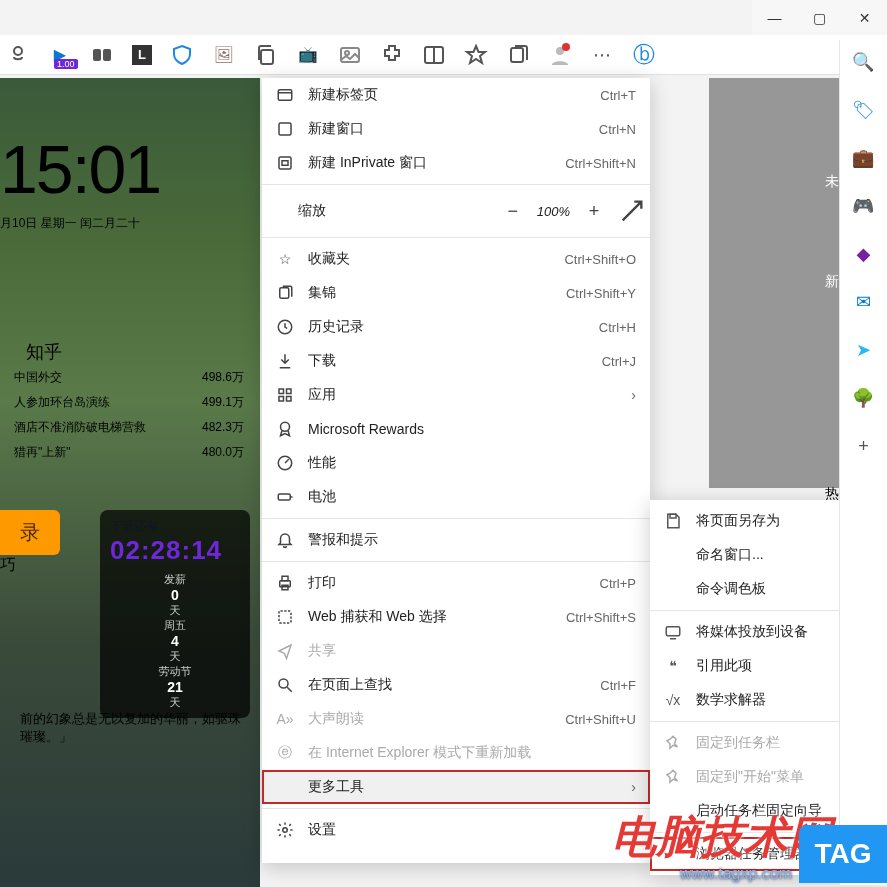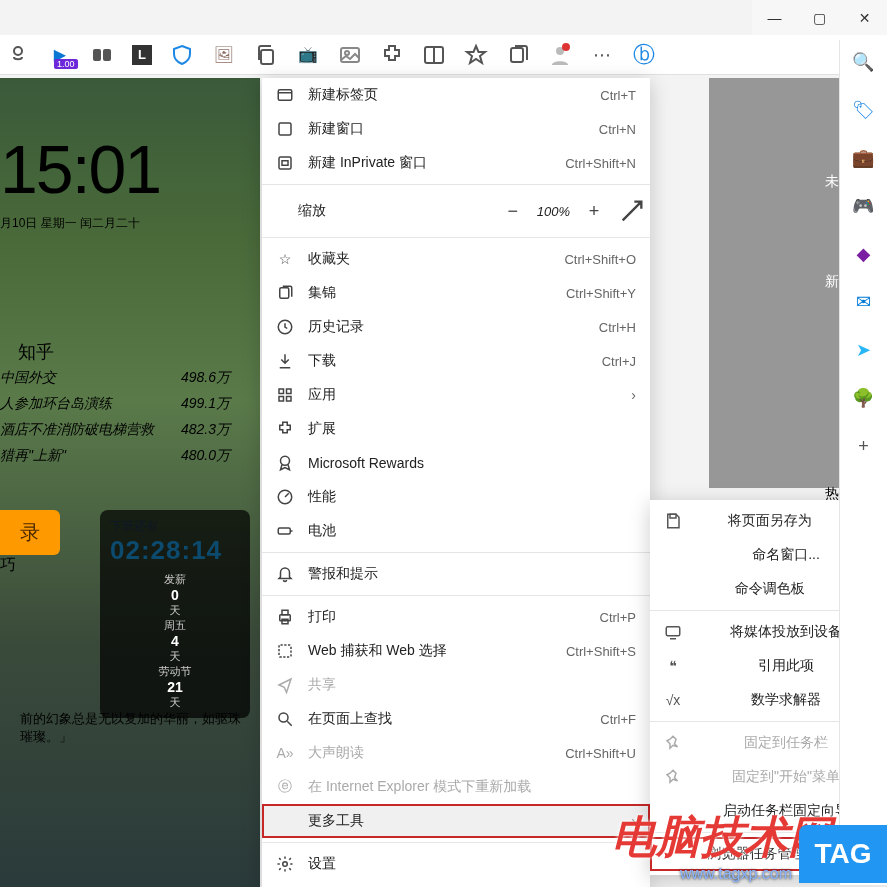--- a/index.html
+++ b/index.html
@@ -7,28 +7,28 @@
 .titlebar { position: absolute; top: 0; right: 0; height: 35px; display: flex; align-items: center; background: #f7f7f7; }
 .titlebar .btn { width: 45px; height: 35px; display: flex; align-items: center; justify-content: center; font-size: 14px; color: #333; cursor: pointer; }
 .toolbar { position: absolute; top: 35px; left: 0; right: 0; height: 40px; display: flex; align-items: center; padding: 0 6px; background: #fff; border-bottom: 1px solid #e0e0e0; gap: 18px; }
 .toolbar .tbicon { width: 24px; height: 24px; display: flex; align-items: center; justify-content: center; color: #555; position: relative; }
 .toolbar .badge { position: absolute; bottom: -2px; left: 6px; background: #6d28d9; color: #fff; font-size: 9px; padding: 0 3px; border-radius: 2px; }
 .avatar-dot { position: absolute; top: 0; right: 2px; width: 8px; height: 8px; background: #d33; border-radius: 50%; }
 .profile-link { position: absolute; top: 80px; left: 0px; color: #1a73e8; font-size: 14px; text-decoration: underline; }
 .content-bg { position: absolute; top: 78px; left: 0; width: 260px; height: 810px; background: linear-gradient(180deg, #3a5a3a 0%, #4a6a3a 20%, #5a7a4a 40%, #3a4a3a 70%, #2a3a3a 100%); color: #fff; }
 .clock { position: absolute; top: 130px; left: 0; font-size: 68px; font-weight: 300; letter-spacing: -2px; }
 .datestr { position: absolute; top: 215px; left: 0; font-size: 12px; }
-.feed-title { position: absolute; top: 340px; left: 18px; font-size: 18px; font-weight: 500; }
-.feed { position: absolute; top: 365px; left: 0; width: 240px; font-size: 14px; font-style: italic; }
+.feed-title { position: absolute; top: 340px; left: 26px; font-size: 18px; font-weight: 500; }
+.feed { position: absolute; top: 365px; left: 14px; width: 240px; font-size: 12px; }
 .feed-row { display: flex; justify-content: space-between; padding: 4px 10px 4px 0; }
 .hotlist { position: absolute; top: 485px; right: 20px; font-size: 14px; }
 .widget-login { position: absolute; top: 510px; left: 0; width: 60px; height: 45px; background: #ff9900; color: #4a2a00; display: flex; align-items: center; justify-content: center; font-size: 20px; font-weight: 500; border-radius: 0 6px 6px 0; }
 .widget-timer { position: absolute; top: 510px; left: 100px; width: 150px; background: rgba(0,0,0,0.7); border-radius: 8px; padding: 8px 10px; }
 .widget-timer .label { font-size: 12px; color: #0f172a; }
-.widget-timer .time { font-size: 26px; font-weight: 600; color: #0c4a6e; letter-spacing: 1px; }
+.widget-timer .time { font-size: 26px; font-weight: 600; color: #6d28d9; letter-spacing: 1px; }
 .widget-timer .days { display: flex; justify-content: space-around; margin-top: 6px; flex-direction: column; }
 .widget-timer .day { text-align: center; font-size: 11px; color: #ccc; }
 .widget-timer .day b { display: block; font-size: 14px; color: #fff; }
 .tips { position: absolute; top: 555px; left: 0; font-size: 16px; }
 .offwork { position: absolute; top: 660px; right: 15px; font-size: 12px; }
 .caption { position: absolute; top: 710px; left: 0; font-size: 13px; width: 248px; padding-left: 20px; }
 .menu { position: absolute; top: 78px; left: 262px; width: 388px; background: #fff; box-shadow: 0 4px 20px rgba(0,0,0,0.2); font-size: 14px; color: #222; }
 .menu-item { display: flex; align-items: center; padding: 8px 14px; gap: 14px; cursor: pointer; }
 .menu-item.highlighted { background: #f0f0f0; outline: 2px solid #c62828; outline-offset: -2px; }
 .menu-item .micon { width: 18px; height: 18px; display: flex; align-items: center; justify-content: center; color: #444; flex-shrink: 0; }
@@ -41,21 +41,21 @@
 .zoom-row { display: flex; align-items: center; padding: 8px 4px; gap: 10px; }
 .zoom-row .zlabel { flex: 1; padding-left: 32px; }
 .zoom-row .zbtn { width: 28px; height: 28px; display: flex; align-items: center; justify-content: center; font-size: 18px; color: #444; cursor: pointer; }
 .zoom-row .zval { font-size: 13px; font-style: italic; }
 .submenu { position: absolute; top: 500px; left: 650px; width: 240px; background: #fff; box-shadow: 0 4px 20px rgba(0,0,0,0.2); font-size: 14px; color: #222; padding: 4px 0; }
 .submenu .sub-item { display: flex; align-items: center; padding: 8px 14px; gap: 14px; cursor: pointer; }
 .submenu .sub-item.highlighted { outline: 2px solid #c62828; outline-offset: -2px; }
 .submenu .sub-item.disabled { color: #aaa; }
 .submenu .sub-item .sicon { width: 18px; height: 18px; display: flex; align-items: center; justify-content: center; color: #555; flex-shrink: 0; }
 .submenu .sub-item.disabled .sicon { color: #aaa; }
-.submenu .sub-item .slabel { flex: 1; text-align: center; }
+.submenu .sub-item .slabel { flex: 1; }
 .submenu .sub-item .sshort { color: #666; font-size: 12px; }
 .sidebar { position: absolute; top: 40px; right: 0; width: 48px; height: 845px; background: #fff; border-left: 1px solid #e5e5e5; display: flex; flex-direction: column; align-items: center; padding-top: 8px; gap: 20px; }
 .sidebar .sicon { width: 28px; height: 28px; display: flex; align-items: center; justify-content: center; font-size: 18px; }
 .rightpanel { position: absolute; top: 78px; right: 48px; width: 130px; height: 410px; background: rgba(60,60,60,0.5); color: #fff; }
 .rightpanel .rp1 { position: absolute; top: 95px; right: 0; font-size: 14px; }
 .rightpanel .rp2 { position: absolute; top: 195px; right: 0; font-size: 14px; }
 .watermark { position: absolute; bottom: 20px; right: 55px; font-size: 44px; font-weight: 700; font-style: italic; color: #e53935; text-shadow: 0 0 4px #fff; }
 .watermark-url { position: absolute; bottom: 4px; right: 95px; font-size: 16px; color: #8ab4ff; text-shadow: 0 0 3px #000; }
 .tag-badge { position: absolute; bottom: 4px; right: 0; width: 88px; height: 58px; background: #2196f3; color: #fff; display: flex; align-items: center; justify-content: center; font-size: 28px; font-weight: 700; border-radius: 8px 0 0 0; }
 svg { width: 100%; height: 100%; }
@@ -270,28 +270,20 @@
           <rect x="4" y="14" width="6" height="6"></rect>
           <rect x="14" y="14" width="6" height="6"></rect>
         </svg>
       </span>
       <span class="mlabel">应用</span>
       <span class="marrow">›</span>
     </div>
   <div class="menu-item">
       <span class="micon">
         <svg viewBox="0 0 24 24" fill="none" stroke="currentColor" stroke-width="2">
-          <path d="M9 3h6v4h4v6h-4v4H9v-4H5V7h4z"></path>
-        </svg>
-      </span>
-      <span class="mlabel">扩展</span>
-    </div>
-  <div class="menu-item">
-      <span class="micon">
-        <svg viewBox="0 0 24 24" fill="none" stroke="currentColor" stroke-width="2">
           <circle cx="12" cy="9" r="6"></circle>
           <path d="M8 14l-2 7 6-3 6 3-2-7"></path>
         </svg>
       </span>
       <span class="mlabel">Microsoft Rewards</span>
     </div>
   <div class="menu-item">
       <span class="micon">
         <svg viewBox="0 0 24 24" fill="none" stroke="currentColor" stroke-width="2">
           <path d="M12 3a9 9 0 100 18 9 9 0 000-18zM12 12l5-5"></path>

